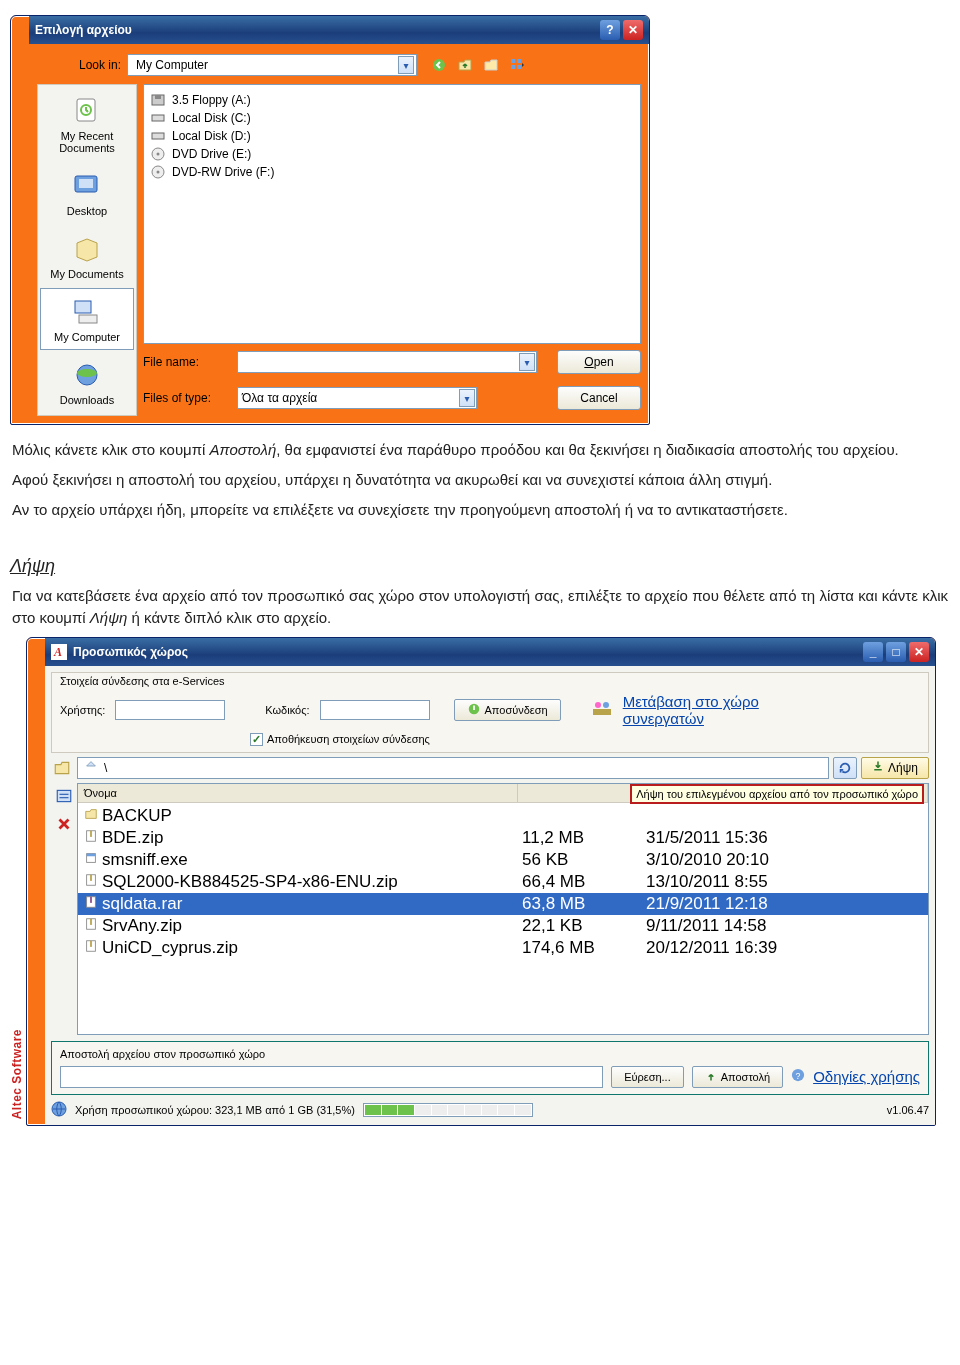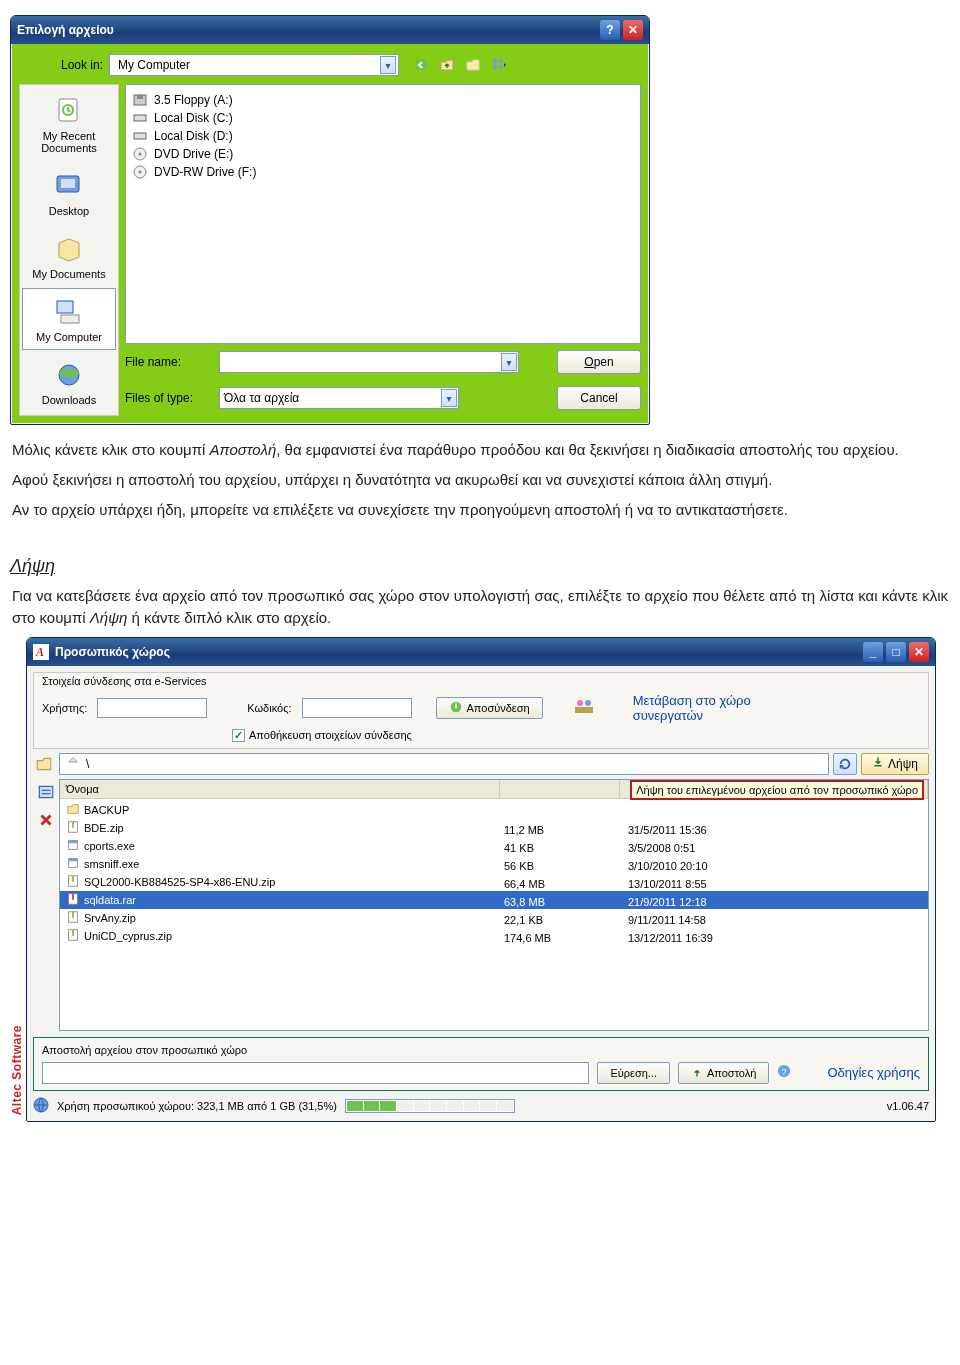--- a/index.html
+++ b/index.html
@@ -10,24 +10,25 @@
     font-size: 12px;
     background: #fff;
     width: 960px;
   }
   .page { padding: 15px 10px; }
 
   
   .win-dialog {
     border: 1px solid #0a246a;
     border-radius: 6px 6px 2px 2px;
-    background: #84cc16;
+    background: #f97316;
     box-shadow: 0 0 0 1px #fff inset;
     margin-bottom: 14px;
     overflow: hidden;
+    padding-left: 18px;
   }
   .titlebar {
     background: linear-gradient(#3a6ea5, #1b3e7a 60%, #274f8e);
     color: #fff;
     display: flex;
     align-items: center;
     padding: 4px 6px;
     font-weight: bold;
   }
   .titlebar .title-text { flex: 1; }
@@ -134,21 +135,21 @@
   .conn-box {
     border: 1px solid #cfcabf; background:#f7f6f1;
     padding: 2px 8px 6px 8px; margin-bottom: 4px;
   }
   .conn-title { font-size:11px; margin-bottom: 6px; }
   .conn-row { display:flex; align-items:center; gap: 10px; }
   .conn-row .lbl3 { font-size:11px; }
   .inp {
     background:#fff; border:1px solid #7f9db9; height:20px; width: 110px;
   }
-  .linklike { color:#0645ad; font-size:13px; cursor:pointer;margin-left:28px; }
+  .linklike { color:#0645ad; text-decoration: underline; font-size:15px; cursor:pointer; }
   .chk-row { display:flex; align-items:center; gap:4px; margin-top:6px; font-size:11px; padding-left: 190px; }
   .chkbox { width:13px; height:13px; border:1px solid #7f9db9; background:#fff; display:flex;align-items:center;justify-content:center; color:#2a7a2a; font-size:11px; font-weight:bold; }
 
   .path-row { display:flex; align-items:center; gap:4px; margin:4px 0; }
   .path-box { flex:1; background:#fff; border:1px solid #7f9db9; height:22px; display:flex; align-items:center; padding: 0 6px; gap:6px; }
   .btn-small {
     height:22px; padding:0 10px;
     background: linear-gradient(#fffbe6,#f6e6a8);
     border:1px solid #b8a24a; border-radius:2px;
     display:flex; align-items:center; gap:4px; cursor:pointer;
@@ -159,21 +160,21 @@
   .vtools { width:26px; display:flex; flex-direction:column; align-items:center; gap:6px; padding-top:2px; }
   .vtools .vt { width:22px; height:22px; display:flex;align-items:center;justify-content:center; cursor:pointer; border:1px solid transparent; border-radius:2px; }
   .vtools .vt svg { width:18px;height:18px; }
   .fileview { flex:1; background:#fff; border:1px solid #7f9db9; height: 252px; position:relative; }
   .fv-head { background: #ece9d8; border-bottom:1px solid #cfcabf; display:flex; font-size:11px; }
   .fv-h { padding:3px 6px; border-right:1px solid #cfcabf; }
   .col-name { width: 440px; }
   .col-size { width: 120px; }
   .col-date { flex:1; }
   .fv-body { padding: 2px 0; }
-  .fv-row { display:flex; align-items:flex-end; font-size:11px; padding:1px 6px; gap:4px; }
+  .fv-row { display:flex; align-items:flex-end; font-size:17px; padding:1px 6px; gap:4px; }
   .fv-row.sel { background:#316ac5; color:#fff; }
   .fv-row .c-name { width: 434px; display:flex; align-items:center; gap:4px; }
   .fv-row .c-size { width: 120px; }
   .fv-row .c-date { flex:1; }
   .fv-row svg { width:14px; height:14px; }
   .tooltip-box {
     position:absolute; top:0; right:4px;
     background:#ffffe1; border:2px solid #b91c1c; padding:2px 4px; font-size:11px;
   }
 
@@ -484,31 +485,20 @@
                 <div class="fv-row">
                   <div class="c-name">
                     <span><svg viewBox="0 0 16 16">
                         <rect x="3" y="2" width="10" height="12" fill="#fff" stroke="#888"></rect>
                         <rect x="7" y="2" width="2" height="7" fill="#b8a24a"></rect>
                       </svg></span>
                     <span>BDE.zip</span>
                   </div>
                   <div class="c-size">11,2 MB</div>
                   <div class="c-date">31/5/2011 15:36</div>
-                </div>
-                <div class="fv-row">
-                  <div class="c-name">
-                    <span><svg viewBox="0 0 16 16">
-                        <rect x="3" y="3" width="10" height="10" fill="#fff" stroke="#888"></rect>
-                        <rect x="3" y="3" width="10" height="3" fill="#6ea0e0"></rect>
-                      </svg></span>
-                    <span>cports.exe</span>
-                  </div>
-                  <div class="c-size">41 KB</div>
-                  <div class="c-date">3/5/2008 0:51</div>
                 </div>
                 <div class="fv-row">
                   <div class="c-name">
                     <span><svg viewBox="0 0 16 16">
                         <rect x="3" y="3" width="10" height="10" fill="#fff" stroke="#888"></rect>
                         <rect x="3" y="3" width="10" height="3" fill="#6ea0e0"></rect>
                       </svg></span>
                     <span>smsniff.exe</span>
                   </div>
                   <div class="c-size">56 KB</div>
@@ -549,21 +539,21 @@
                 </div>
                 <div class="fv-row">
                   <div class="c-name">
                     <span><svg viewBox="0 0 16 16">
                         <rect x="3" y="2" width="10" height="12" fill="#fff" stroke="#888"></rect>
                         <rect x="7" y="2" width="2" height="7" fill="#b8a24a"></rect>
                       </svg></span>
                     <span>UniCD_cyprus.zip</span>
                   </div>
                   <div class="c-size">174,6 MB</div>
-                  <div class="c-date">13/12/2011 16:39</div>
+                  <div class="c-date">20/12/2011 16:39</div>
                 </div>
               </div>
           </div>
         </div>
 
         <div class="upload-box">
           <div style="font-size:11px">Αποστολή αρχείου στον προσωπικό χώρο</div>
           <div class="upload-row">
             <div class="upload-path"></div>
             <div class="btn-plain">Εύρεση...</div>

